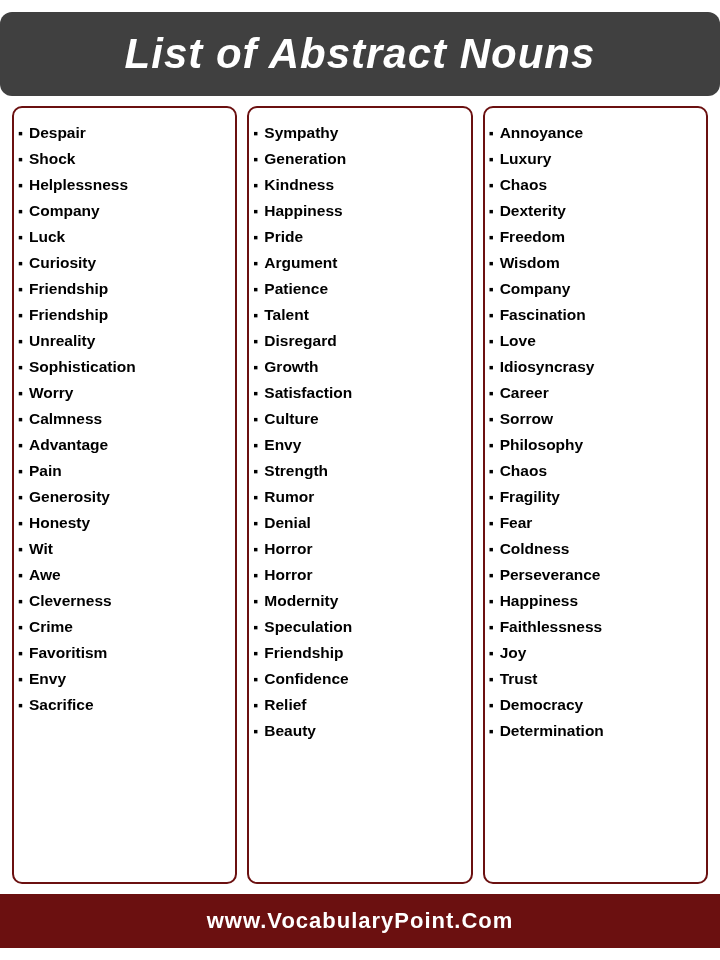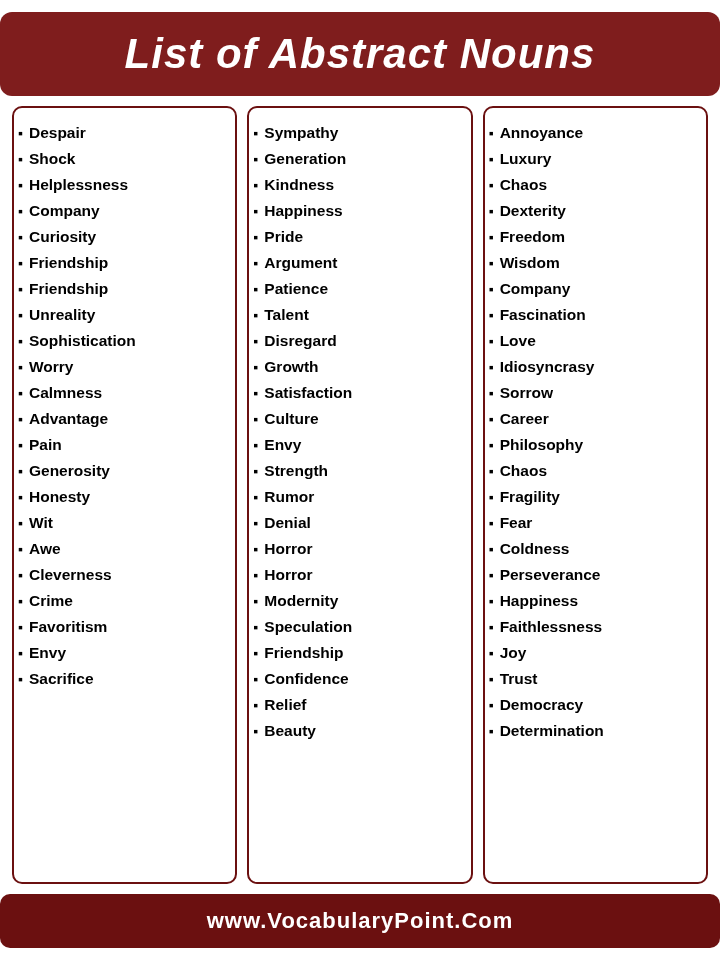--- a/index.html
+++ b/index.html
@@ -13,21 +13,21 @@
       height: 960px;
       background: #ffffff;
       font-family: Arial, sans-serif;
       display: flex;
       flex-direction: column;
       align-items: center;
     }
 
     .header {
       width: 100%;
-      background-color: #7f1d1d;
+      background-color: #404040;
       border-radius: 12px;
       margin: 12px 12px 10px 12px;
       padding: 18px 20px;
       text-align: center;
     }
 
     .header h1 {
       color: #ffffff;
       font-size: 42px;
       font-weight: 900;
@@ -74,21 +74,21 @@
       color: #000000;
       margin-right: 6px;
       font-size: 14px;
       flex-shrink: 0;
       margin-top: 2px;
     }
 
     .footer {
       width: 100%;
       background-color: #6b1010;
-      border-radius: 10px;
+      border-radius: 0;
       margin: 10px 12px 12px 12px;
       padding: 14px 20px;
       text-align: center;
     }
 
     .footer p {
       color: #ffffff;
       font-size: 22px;
       font-weight: 700;
       letter-spacing: 1px;
@@ -102,20 +102,21 @@
 </div>
 
 <div class="columns-container">
 
 <div class="column">
       <ul>
         <li>Despair</li>
         <li>Shock</li>
         <li>Helplessness</li>
         <li>Company</li>
+        <li>Luck</li>
         <li>Curiosity</li>
         <li>Friendship</li>
         <li>Friendship</li>
         <li>Unreality</li>
         <li>Sophistication</li>
         <li>Worry</li>
         <li>Calmness</li>
         <li>Advantage</li>
         <li>Pain</li>
         <li>Generosity</li>
@@ -162,22 +163,22 @@
         <li>Annoyance</li>
         <li>Luxury</li>
         <li>Chaos</li>
         <li>Dexterity</li>
         <li>Freedom</li>
         <li>Wisdom</li>
         <li>Company</li>
         <li>Fascination</li>
         <li>Love</li>
         <li>Idiosyncrasy</li>
+        <li>Career</li>
         <li>Sorrow</li>
-        <li>Career</li>
         <li>Philosophy</li>
         <li>Chaos</li>
         <li>Fragility</li>
         <li>Fear</li>
         <li>Coldness</li>
         <li>Perseverance</li>
         <li>Happiness</li>
         <li>Faithlessness</li>
         <li>Joy</li>
         <li>Trust</li>

